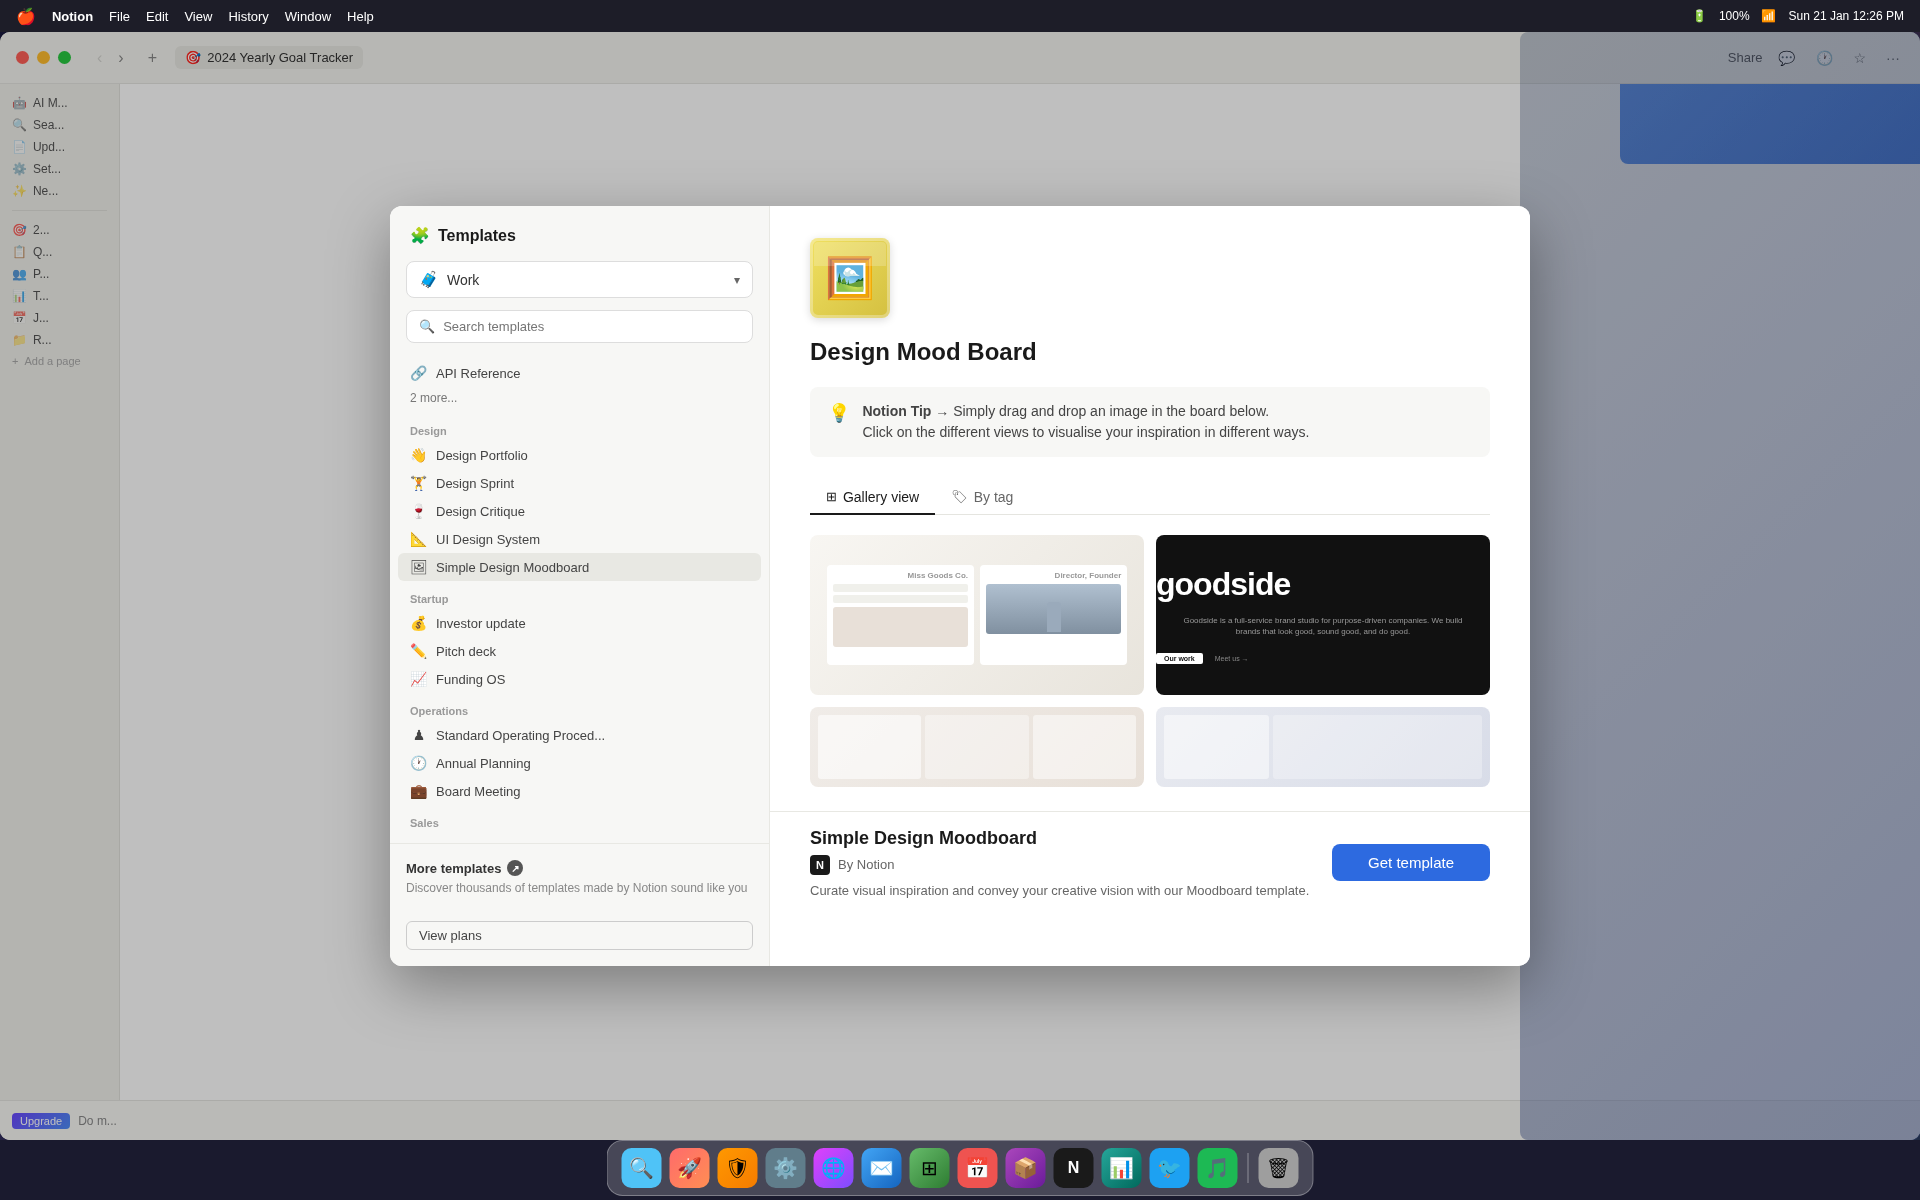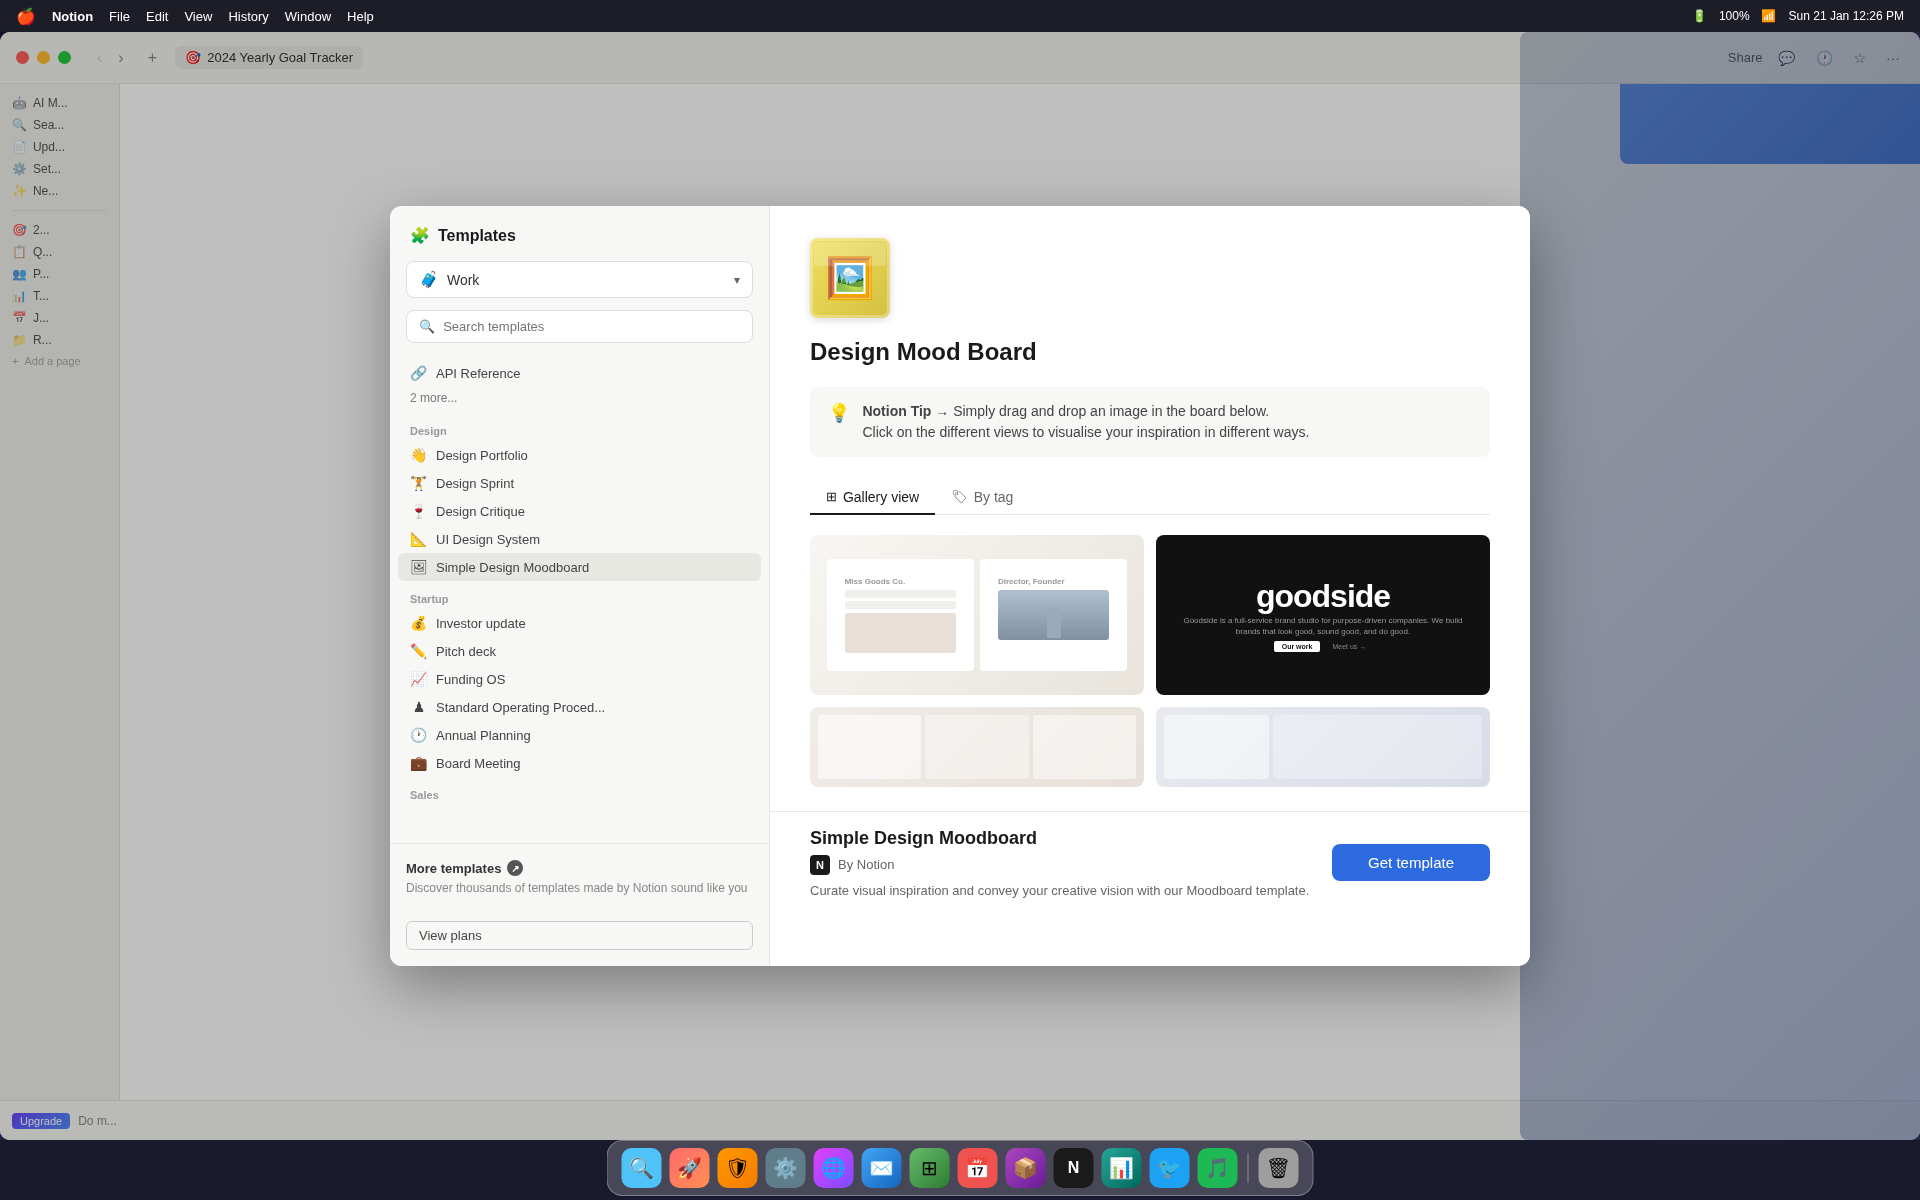--- a/index.html
+++ b/index.html
@@ -449,22 +449,23 @@
     }
     .gallery-inner {
       width: 90%;
       display: flex;
       gap: 6px;
     }
     .gallery-col {
       flex: 1;
       background: #fff;
       border-radius: 4px;
-      padding: 18px;
+      padding: 6px;
       min-height: 100px;
+      text-align: right;
     }
     .gallery-col-header {
       font-size: 8px;
       color: #999;
       margin-bottom: 4px;
       font-weight: 600;
     }
     .gallery-col-item {
       width: 100%;
       height: 8px;
@@ -487,22 +488,22 @@
     .goodside-sub {
       color: #999;
       font-size: 8px;
       text-align: center;
       line-height: 1.4;
       padding: 0 20px;
     }
     .goodside-content {
       display: flex;
       flex-direction: column;
-      align-items: center;
-      gap: 0;
+      align-items: flex-start;
+      gap: 12px;
     }
     .goodside-btn {
       background: #fff;
       color: #111;
       font-size: 7px;
       padding: 2px 8px;
       border-radius: 2px;
       font-weight: 600;
     }
 
@@ -795,20 +796,21 @@
           </div>
           <div class="list-item">
             <span class="list-item-icon">✏️</span>
             <span>Pitch deck</span>
           </div>
           <div class="list-item">
             <span class="list-item-icon">📈</span>
             <span>Funding OS</span>
           </div>
 
+          <div class="section-label">Operations</div>
           <div class="list-item">
             <span class="list-item-icon">♟</span>
             <span>Standard Operating Proced...</span>
           </div>
           <div class="list-item">
             <span class="list-item-icon">🕐</span>
             <span>Annual Planning</span>
           </div>
           <div class="list-item">
             <span class="list-item-icon">💼</span>

